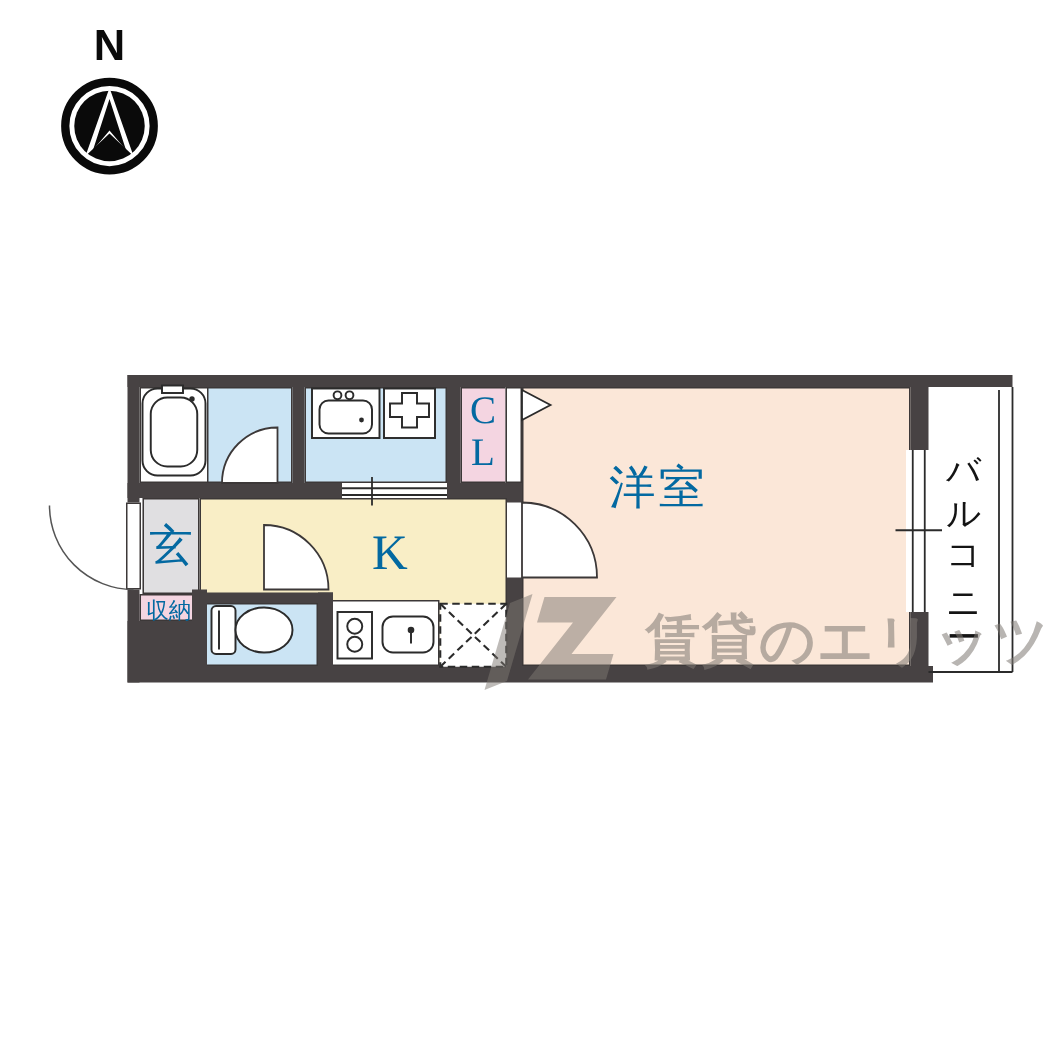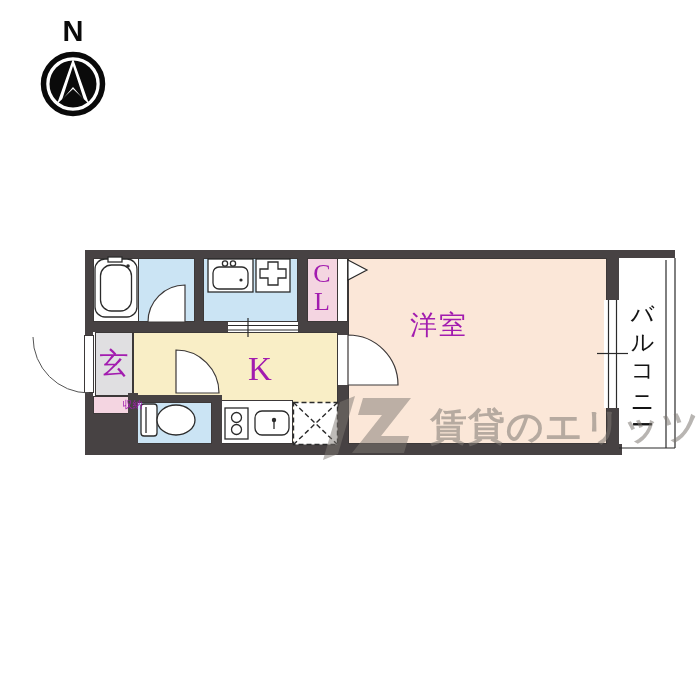--- a/index.html
+++ b/index.html
@@ -1,29 +1,29 @@
 <!DOCTYPE html>
 <html><head>
 <meta charset="utf-8">
 <style>
   html,body{margin:0;padding:0;background:#fff;}
   #canvas{position:relative;width:700px;height:700px;background:#fff;overflow:hidden;
           font-family:"Liberation Serif","DejaVu Serif",serif;}
   .room{position:absolute;box-sizing:border-box;border:1px solid #3c3838;}
   .wall{position:absolute;background:#474243;}
-  .lbl{position:absolute;color:#a21caf;font-family:"Liberation Serif","DejaVu Serif",serif;}
+  .lbl{position:absolute;color:#0369a1;font-family:"Liberation Serif","DejaVu Serif",serif;}
   .center{text-align:center;}
   #plan-svg{position:absolute;left:0;top:0;}
   #north-label{position:absolute;left:51px;top:15px;width:44px;text-align:center;
                font:bold 29px "Liberation Sans","DejaVu Sans",sans-serif;color:#0a0a0a;}
-  #room-label{left:348px;top:306px;width:182px;font-size:27px;line-height:38px;letter-spacing:2px;}
+  #room-label{left:348px;top:306px;width:182px;font-size:31px;line-height:38px;letter-spacing:2px;}
   #kitchen-label{left:225px;top:351px;width:70px;font-size:33px;}
   #closet-label{left:308px;top:260px;width:28px;font-size:26px;line-height:28px;word-break:break-all;}
   #entrance-label{left:95px;top:344px;width:38px;font-size:29px;}
-  #storage-label{left:93px;top:398px;width:39px;font-size:10px;margin-left:20px;}
+  #storage-label{left:93px;top:398px;width:39px;font-size:15px;}
   #balcony-label{position:absolute;left:619px;top:258px;width:47px;height:190px;
                  display:flex;align-items:center;justify-content:center;}
   #balcony-label span{writing-mode:vertical-rl;text-orientation:upright;
                  font-size:23px;letter-spacing:5px;color:#141414;}
   #watermark-text{position:absolute;left:430px;top:402px;
                  font:bold 37px "Liberation Sans","DejaVu Sans",sans-serif;
                  color:rgba(126,120,114,0.55);letter-spacing:1px;white-space:nowrap;}
 </style>
 </head>
 <body>

